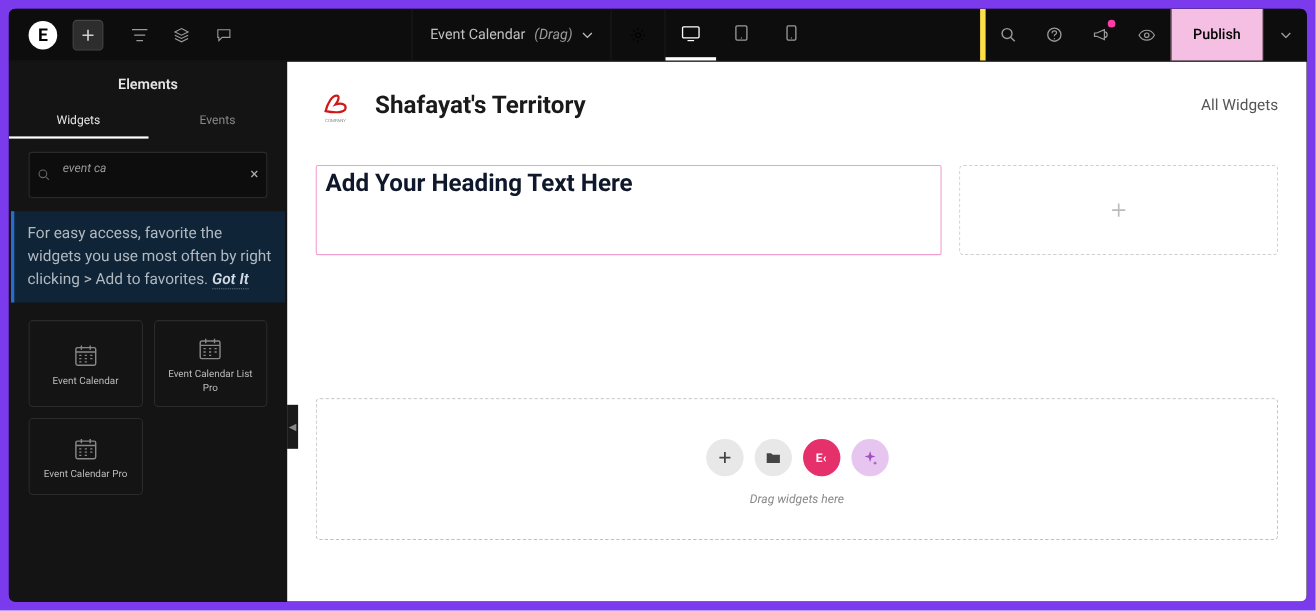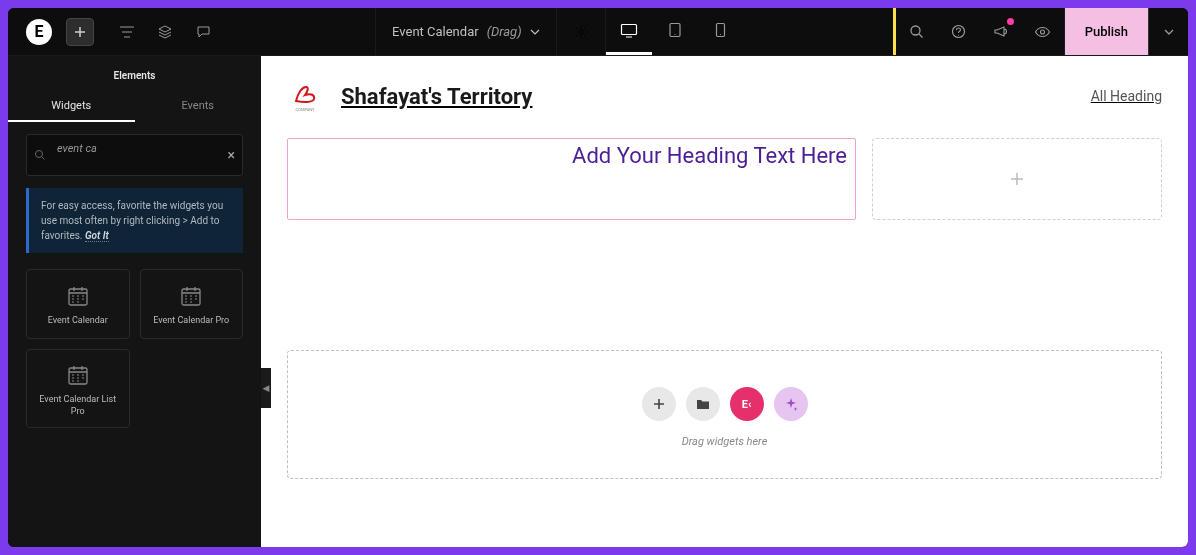--- a/index.html
+++ b/index.html
@@ -11,55 +11,55 @@
     .logo-circle { width: 26px; height: 26px; background: #fff; border-radius: 50%; display: flex; align-items: center; justify-content: center; font-weight: bold; color: #000; font-size: 16px; margin-right: 14px; cursor: pointer; }
     .add-btn { width: 28px; height: 28px; background: #2d2d2d; border: 1px solid #444; border-radius: 4px; display: flex; align-items: center; justify-content: center; color: #d0d0d0; margin-right: 18px; cursor: pointer; }
     .topbar-icon { width: 30px; height: 28px; display: flex; align-items: center; justify-content: center; color: #9a9a9a; cursor: pointer; margin-right: 8px; }
     .topbar-center { margin-left: auto; display: flex; align-items: center; height: 100%; }
     .doc-title-wrap { display: flex; align-items: center; gap: 8px; padding: 0 16px; height: 100%; border-left: 1px solid #1a1a1a; color: #c0c0c0; font-size: 13px; cursor: pointer; }
     .doc-status { font-style: italic; color: #9a9a9a; }
     .gear-wrap { padding: 0 16px; height: 100%; display: flex; align-items: center; border-left: 1px solid #1a1a1a; border-right: 1px solid #1a1a1a; }
     .device-tabs { display: flex; height: 100%; }
     .device-tab { width: 46px; height: 100%; display: flex; align-items: center; justify-content: center; color: #9a9a9a; cursor: pointer; border-bottom: 3px solid transparent; }
     .device-tab.active { color: #fff; border-bottom-color: #fff; }
-    .topbar-right { margin-left: auto; display: flex; align-items: center; height: 100%; border-left: 3px solid #fde047; }
+    .topbar-right { margin-left: auto; display: flex; align-items: center; height: 100%; border-left: 5px solid #fde047; }
     .right-icon { width: 42px; height: 100%; display: flex; align-items: center; justify-content: center; color: #9a9a9a; cursor: pointer; position: relative; }
     .publish-btn { background: #f5bfe4; color: #000; padding: 0 20px; height: 100%; display: flex; align-items: center; font-size: 13px; font-weight: 500; cursor: pointer; border-left: 1px solid #1a1a1a; }
     .publish-dropdown { width: 40px; height: 100%; display: flex; align-items: center; justify-content: center; color: #9a9a9a; cursor: pointer; border-left: 1px solid #333; }
     .notif-dot { position: absolute; top: 10px; right: 8px; width: 7px; height: 7px; background: #ff3ba7; border-radius: 50%; }
     
     .body-wrap { display: flex; flex: 1; overflow: hidden; }
     .sidebar { width: 253px; background: #141414; display: flex; flex-direction: column; position: relative; }
-    .sidebar-title { text-align: center; padding: 14px 0 10px; color: #e5e5e5; font-size: 10px; font-weight: 600; }
+    .sidebar-title { text-align: center; padding: 14px 0 10px; color: #e5e5e5; font-size: 13px; font-weight: 600; }
     .sidebar-tabs { display: flex; }
     .sidebar-tab { flex: 1; text-align: center; padding: 8px 0; font-size: 11px; color: #888; cursor: pointer; }
     .sidebar-tab.active { color: #e5e5e5; border-bottom: 2px solid #fff; }
     .search-wrap { padding: 12px 18px 8px; }
     .search-box { position: relative; }
     .search-input { width: 100%; background: #0d0d0d; border: 1px solid #2a2a2a; border-radius: 3px; padding: 7px 28px 20px 30px; color: #999; font-size: 11px; font-style: italic; }
     .search-icon-left { position: absolute; left: 8px; top: 50%; transform: translateY(-50%); color: #666; }
     .search-clear { position: absolute; right: 8px; top: 50%; transform: translateY(-50%); color: #aaa; cursor: pointer; font-size: 14px; }
-    .tip-box { margin: 4px 18px 10px; background: #102438; border-left: 3px solid #2a6cc9; padding: 10px 12px; font-size: 10px; color: #b0b8c0; line-height: 1.5; }
+    .tip-box { margin: 4px 2px 10px; background: #102438; border-left: 3px solid #2a6cc9; padding: 10px 12px; font-size: 14px; color: #b0b8c0; line-height: 1.5; }
     .tip-link { color: #d0dae5; font-style: italic; font-weight: 600; cursor: pointer; border-bottom: 1px dotted #6a7a8a; }
     .widgets-grid { padding: 6px 18px; display: grid; grid-template-columns: 1fr 1fr; gap: 10px; }
     .widget-card { background: #141414; border: 1px solid #2a2a2a; border-radius: 4px; padding: 14px 6px 10px; display: flex; flex-direction: column; align-items: center; gap: 8px; cursor: pointer; min-height: 70px; justify-content: center; }
     .widget-card svg { color: #888; }
     .widget-label { font-size: 9px; color: #bbb; text-align: center; line-height: 1.3; }
     .collapse-tab { position: absolute; right: -10px; top: 312px; width: 10px; height: 40px; background: #1a1a1a; display: flex; align-items: center; justify-content: center; color: #888; cursor: pointer; font-size: 9px; }
     
     .canvas-area { flex: 1; background: #fff; overflow: auto; }
     .canvas-inner { padding: 18px 26px; }
-    .site-header { display: flex; align-items: center; justify-content: space-between; margin-bottom: 24px; padding-top: 4px; text-decoration: underline; }
+    .site-header { display: flex; align-items: center; justify-content: space-between; margin-bottom: 36px; padding-top: 4px; }
     .site-brand { display: flex; align-items: center; gap: 18px; }
     .brand-logo { width: 36px; height: 36px; display: flex; align-items: center; justify-content: center; }
     .brand-name { font-size: 22px; font-weight: 700; color: #1a1a1a; }
     .nav-link { font-size: 14px; color: #555; cursor: pointer; }
     .row1 { display: flex; gap: 16px; margin-bottom: 130px; }
     .heading-widget { flex: 1; border: 1px solid #f0a0d0; border-radius: 2px; padding: 4px 8px; max-width: 595px; }
-    .heading-text { font-size: 22px; font-weight: 400; color: #4c1d95; text-align: right; }
+    .heading-text { font-size: 22px; font-weight: 700; color: #0f172a; }
     .add-section { flex: 1; border: 1px dashed #d0d0d0; border-radius: 4px; min-height: 82px; display: flex; align-items: center; justify-content: center; color: #bbb; font-size: 20px; cursor: pointer; max-width: 290px; }
     .drop-zone { border: 1px dashed #c0c0c0; border-radius: 4px; padding: 36px 20px 30px; display: flex; flex-direction: column; align-items: center; gap: 14px; }
     .drop-actions { display: flex; gap: 10px; }
     .drop-btn { width: 34px; height: 34px; border-radius: 50%; display: flex; align-items: center; justify-content: center; cursor: pointer; font-size: 14px; }
     .drop-btn.plus { background: #e8e8e8; color: #444; }
     .drop-btn.folder { background: #e8e8e8; color: #444; }
     .drop-btn.ek { background: #e6306c; color: #fff; font-weight: 700; font-size: 11px; }
     .drop-btn.ai { background: #e6c5f0; color: #a050c0; }
     .drop-hint { font-size: 11px; font-style: italic; color: #888; }
     svg { display: block; }
@@ -192,47 +192,47 @@
               <path d="M5 11h2M10 11h2M15 11h2M5 14h2M10 14h2M15 14h2M5 17h2M10 17h2" stroke="currentColor" stroke-width="1.2"></path>
             </svg>
           <div class="widget-label">Event Calendar</div>
         </div>
         <div class="widget-card">
           <svg width="22" height="22" viewBox="0 0 22 22">
               <rect x="2" y="4" width="18" height="16" rx="1.5" stroke="currentColor" stroke-width="1.3" fill="none"></rect>
               <path d="M2 8h18M7 2v4M15 2v4" stroke="currentColor" stroke-width="1.3"></path>
               <path d="M5 11h2M10 11h2M15 11h2M5 14h2M10 14h2M15 14h2M5 17h2M10 17h2" stroke="currentColor" stroke-width="1.2"></path>
             </svg>
-          <div class="widget-label">Event Calendar Pro</div>
+          <div class="widget-label">Event Calendar List Pro</div>
         </div>
         <div class="widget-card">
           <svg width="22" height="22" viewBox="0 0 22 22">
               <rect x="2" y="4" width="18" height="16" rx="1.5" stroke="currentColor" stroke-width="1.3" fill="none"></rect>
               <path d="M2 8h18M7 2v4M15 2v4" stroke="currentColor" stroke-width="1.3"></path>
               <path d="M5 11h2M10 11h2M15 11h2M5 14h2M10 14h2M15 14h2M5 17h2M10 17h2" stroke="currentColor" stroke-width="1.2"></path>
             </svg>
-          <div class="widget-label">Event Calendar List Pro</div>
+          <div class="widget-label">Event Calendar Pro</div>
         </div>
       </div>
       <div class="collapse-tab">◀</div>
     </div>
 
     <div class="canvas-area">
       <div class="canvas-inner">
         <div class="site-header">
           <div class="site-brand">
             <div class="brand-logo">
               <svg width="34" height="34" viewBox="0 0 34 34">
                   <path d="M8 22c2-8 6-14 10-14 3 0 2 4-1 8 6-2 10 0 9 4-1 3-8 4-18 2z" fill="none" stroke="#d01818" stroke-width="2" stroke-linecap="round"></path>
                   <text x="17" y="32" font-size="4" fill="#888" text-anchor="middle">COMPANY</text>
                 </svg>
             </div>
             <div class="brand-name">Shafayat's Territory</div>
           </div>
-          <div class="nav-link">All Heading</div>
+          <div class="nav-link">All Widgets</div>
         </div>
         <div class="row1">
           <div class="heading-widget">
             <div class="heading-text">Add Your Heading Text Here</div>
           </div>
           <div class="add-section">
             <svg width="16" height="16" viewBox="0 0 16 16">
                 <path d="M8 2v12M2 8h12" stroke="currentColor" stroke-width="1.5"></path>
               </svg>
           </div>

